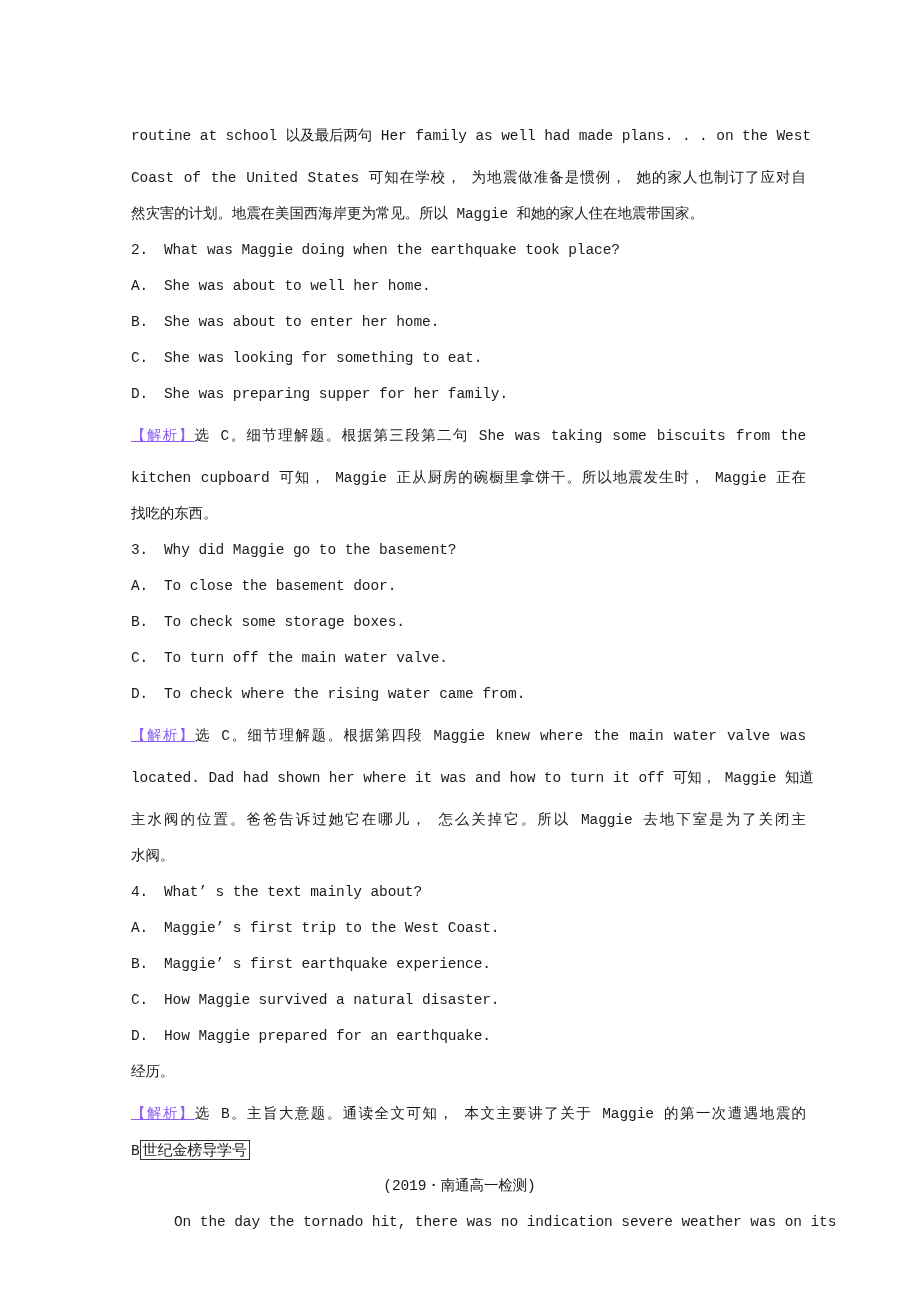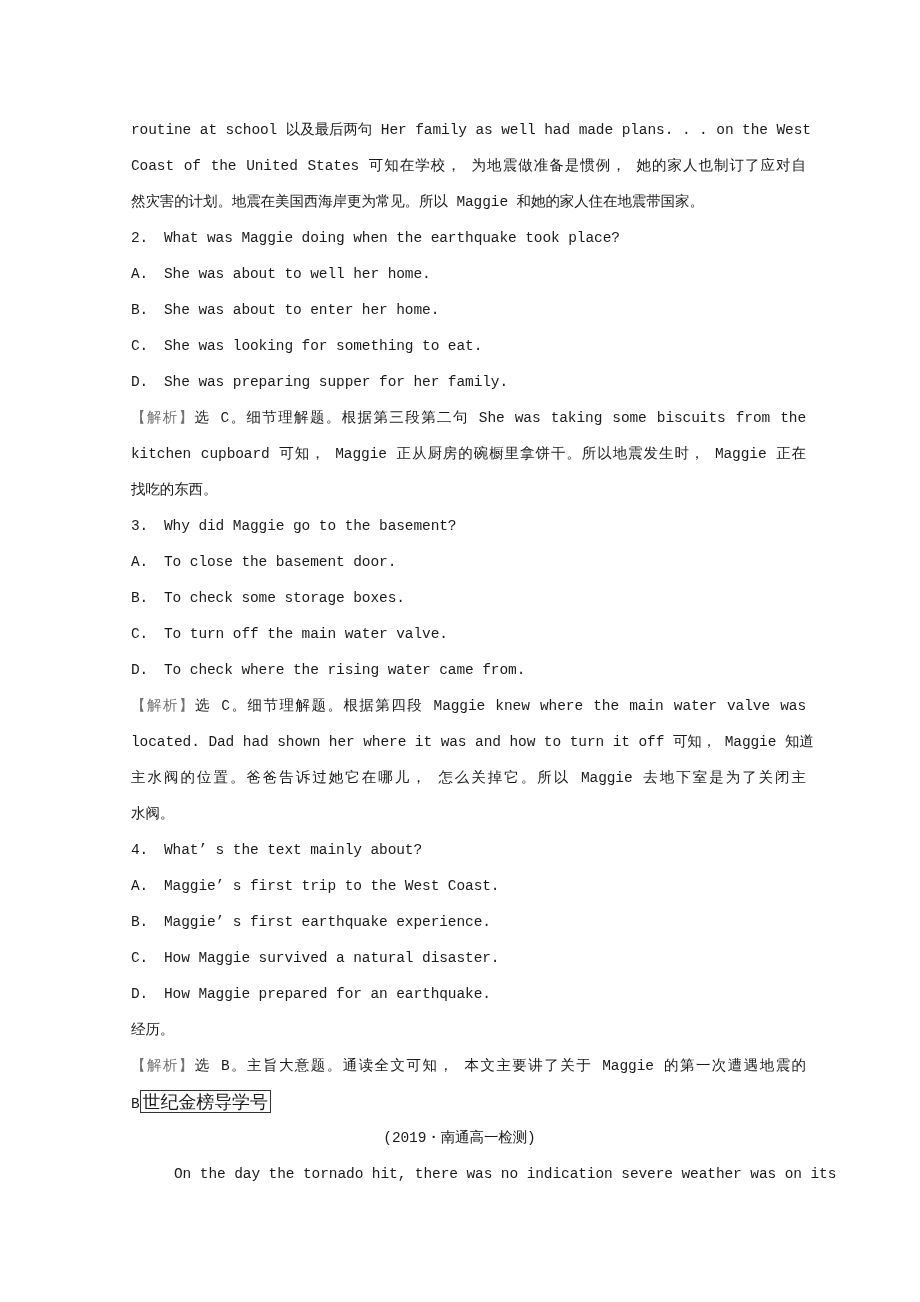--- a/index.html
+++ b/index.html
@@ -3,25 +3,25 @@
 <meta charset="utf-8">
 <style>
   html, body { margin: 0; padding: 0; background: #ffffff; }
   body { width: 920px; height: 1302px; position: relative; overflow: hidden; }
   .page {
     position: absolute; left: 131px; top: 115px; width: 675px;
     font-family: "Liberation Mono", "DejaVu Sans Mono", monospace;
     font-size: 14.5px; color: #1a1a1a;
   }
   .line { height: 36px; line-height: 30px; white-space: nowrap; overflow: visible; letter-spacing: -0.1px; }
-  .just { text-align: justify; text-align-last: justify; }
+  .just { text-align: justify; text-align-last: justify; margin-top: 6px; }
   .opt { display: flex; }
   .opt .lbl { width: 33px; flex: none; }
-  .red { color: #737373; }
-  .boxed { border: 1px solid #333; padding: 0 2px; font-family: "DejaVu Sans", sans-serif; font-size: 18px; }
+  .red { color: #8b5cf6; text-decoration: underline; }
+  .boxed { border: 1px solid #333; padding: 0 2px; font-family: "DejaVu Sans", sans-serif; font-size: 15px; }
   .right { text-align: center; padding-right: 18px; }
   .indent { padding-left: 43px; }
 </style>
 </head>
 <body>
 
 <div class="page">
 
   <div>
     <div class="line just">routine at school 以及最后两句 Her family as well had made plans.  .  .  on the West</div>

